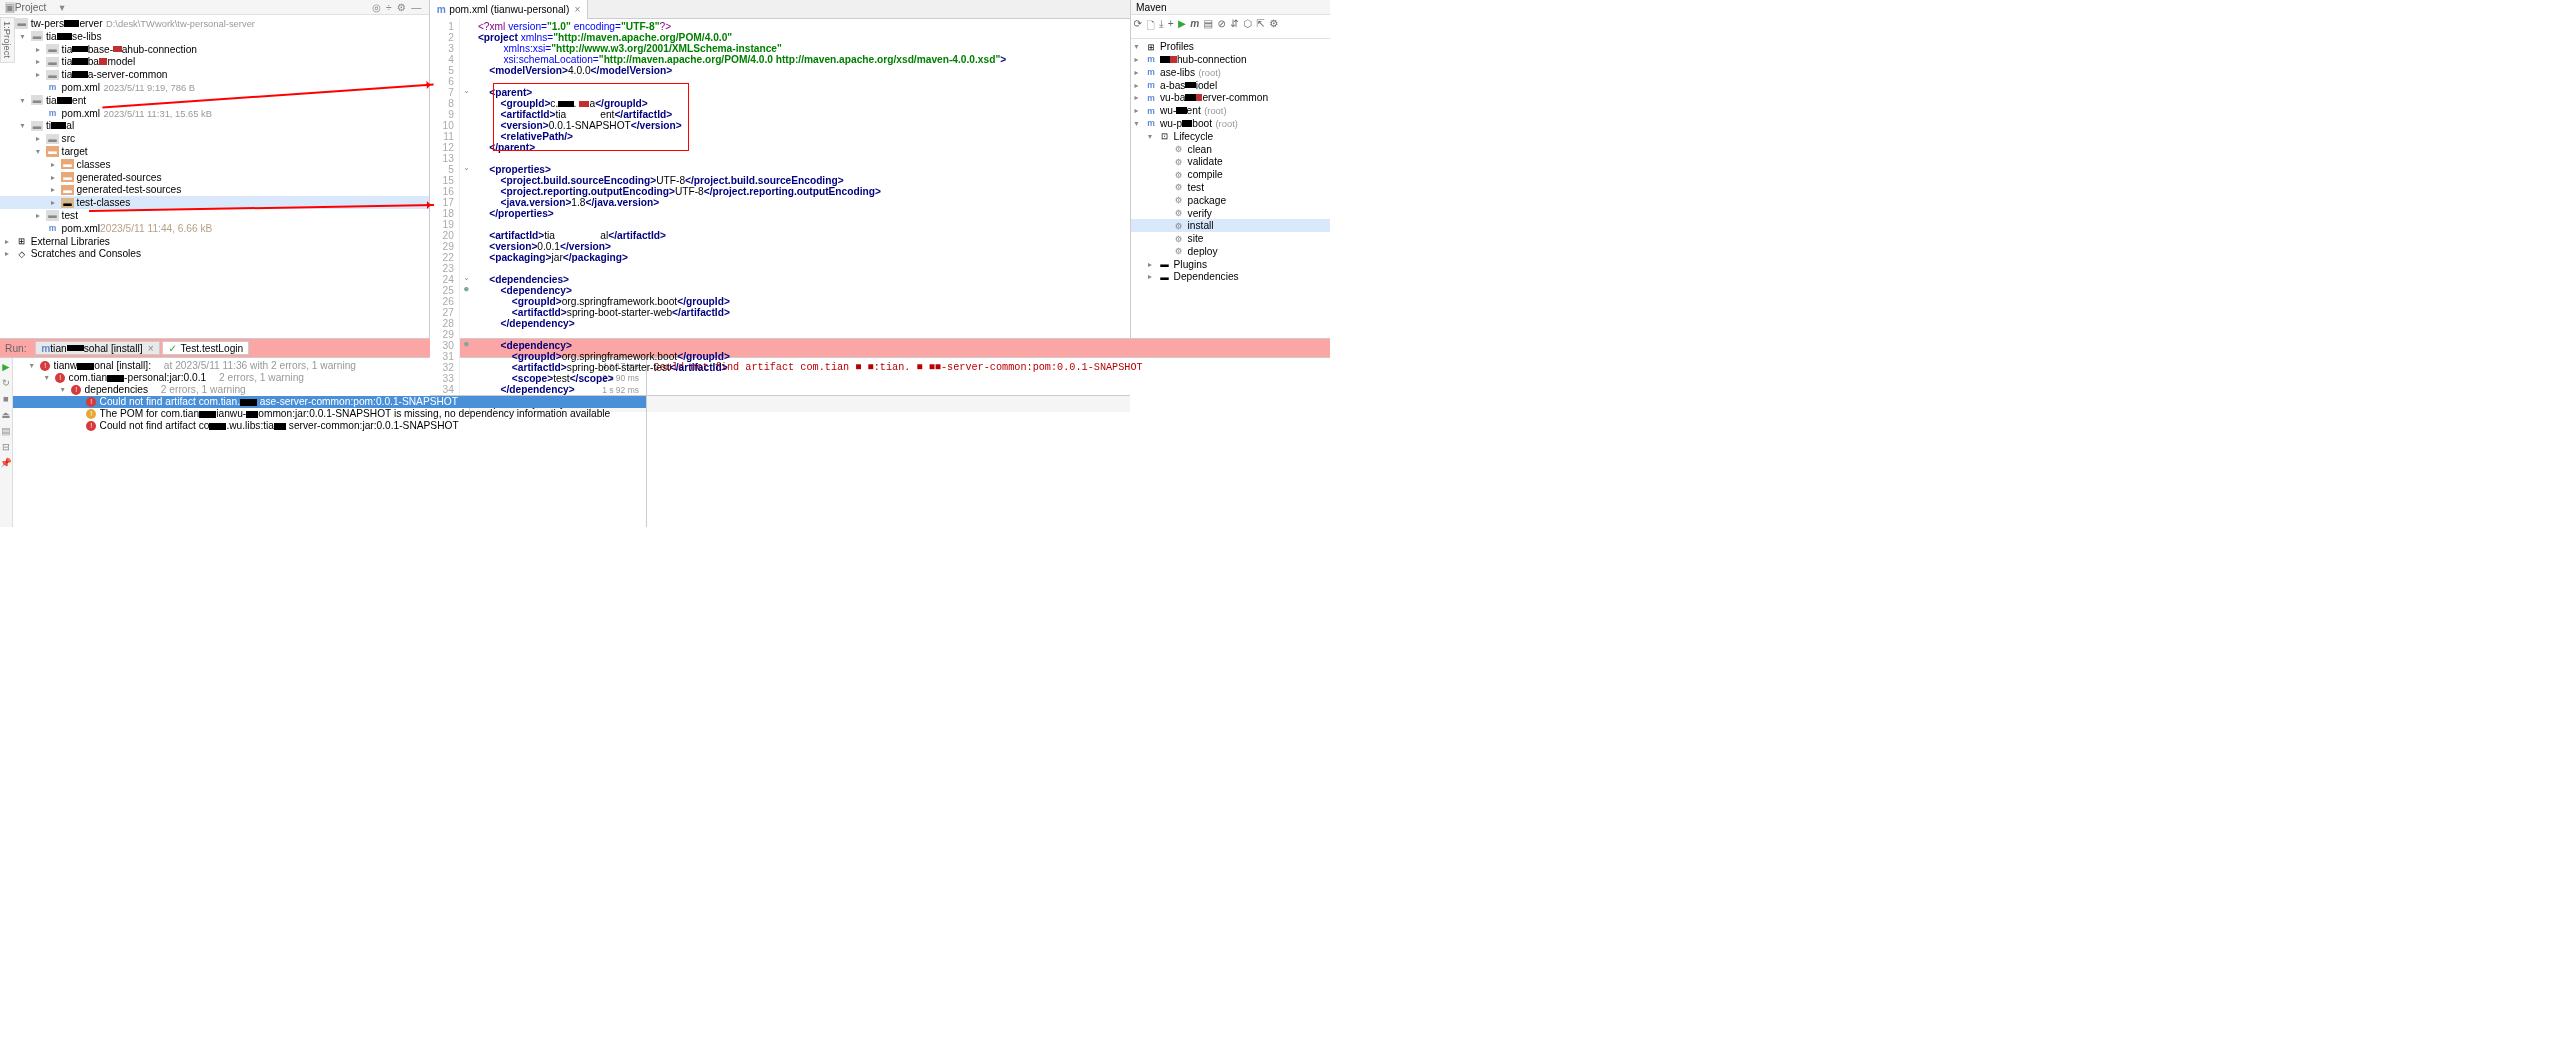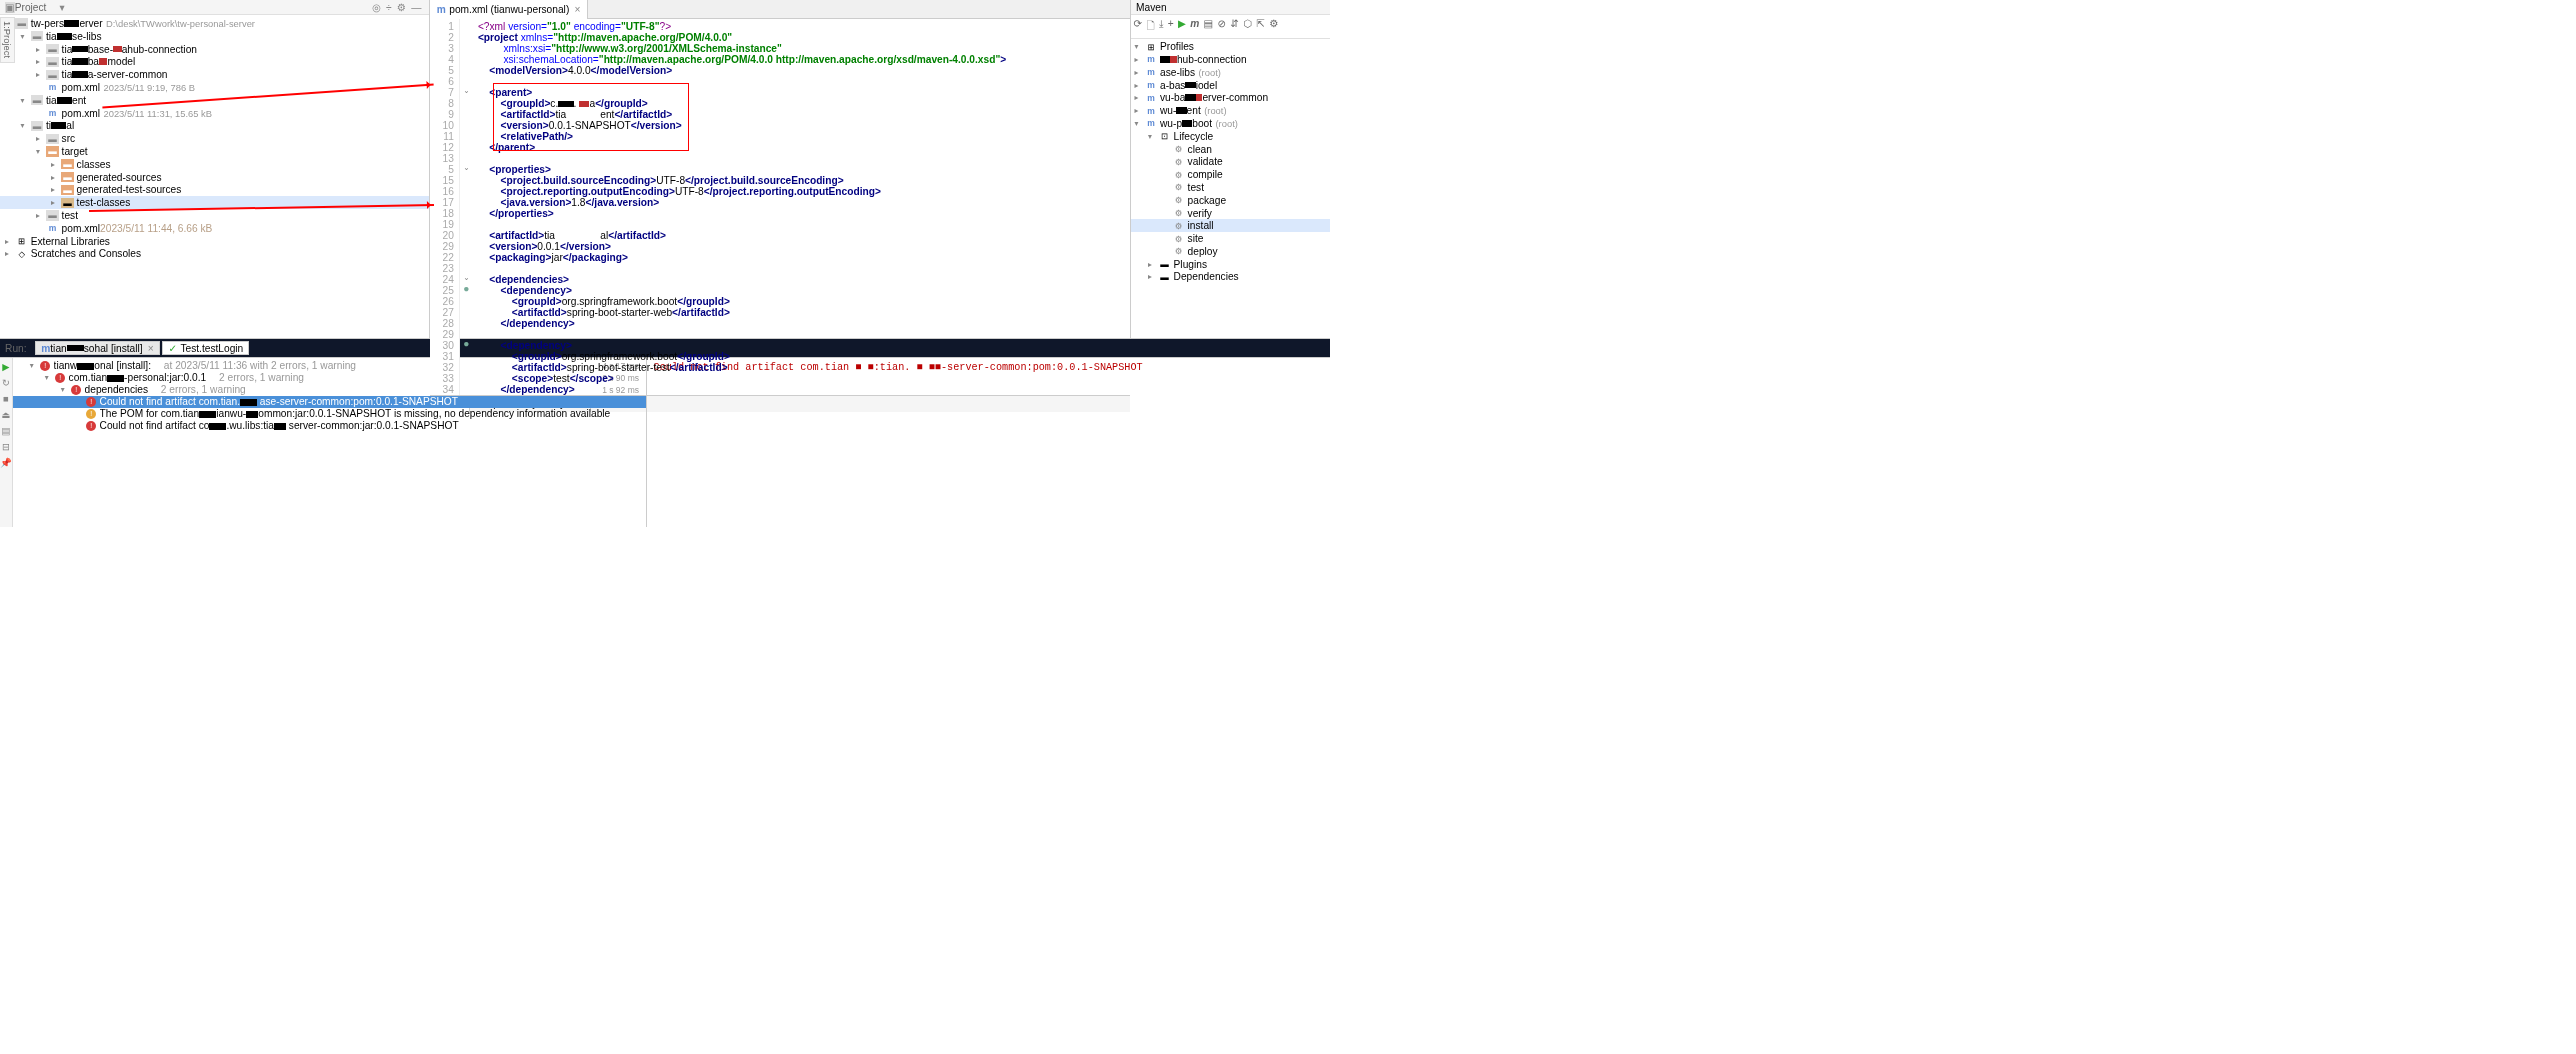--- a/index.html
+++ b/index.html
@@ -46,21 +46,21 @@
 .red-arrow::after{content:"";position:absolute;right:-0.9px;top:-3.4px;border:4.3px solid transparent;border-left-color:red}
 .ed-footer{display:flex;border-top:0.9px solid #ccc;background:#f5f5f5}
 .ed-ftab{padding:2.6px 10.2px;border-right:0.9px solid #ccc;cursor:pointer}
 .ed-ftab.act{background:#fff}
 
 .maven{width:200px;border-left:0.9px solid #ccc;display:flex;flex-direction:column}
 .mv-toolbar{display:flex;padding:2.6px;border-bottom:0.9px solid #e0e0e0;gap:4.3px}
 .mv-toolbar span{color:#666;cursor:pointer;font-size:10.2px}
 
 .bottom{flex:1;display:flex;flex-direction:column}
-.run-hdr{display:flex;align-items:center;padding:1.7px 5.1px;background:#0f172a;border-bottom:0.9px solid #ccc}
+.run-hdr{display:flex;align-items:center;padding:1.7px 5.1px;background:#fca5a5;border-bottom:0.9px solid #ccc}
 .run-hdr .ttl{color:#666;margin-right:8.5px}
 .run-tab{display:flex;align-items:center;padding:0.9px 5.1px;margin-right:2.6px;background:#e8e8e8;border:0.9px solid #ccc}
 .run-tab .cls{margin-left:5.1px;color:#888}
 .run-body{flex:1;display:flex}
 .run-side{width:12.8px;background:#f5f5f5;border-right:0.9px solid #ddd;display:flex;flex-direction:column;align-items:center;gap:5.1px;padding-top:2.6px}
 .run-side span{color:#888;cursor:pointer;font-size:9.4px}
 .run-tree{width:634px;border-right:0.9px solid #ccc;padding-top:1.7px}
 .run-row{display:flex;align-items:center;height:12px;padding-right:6.8px}
 .run-row.sel{background:#4a90d9;color:#fff}
 .run-row .arr{width:10.2px;font-size:7.7px;color:#888}

